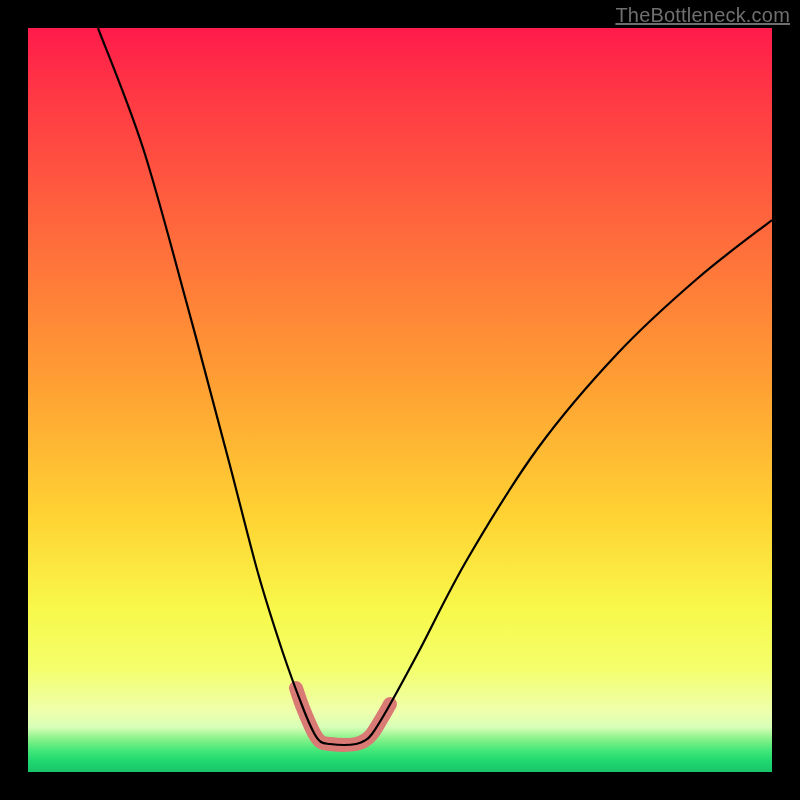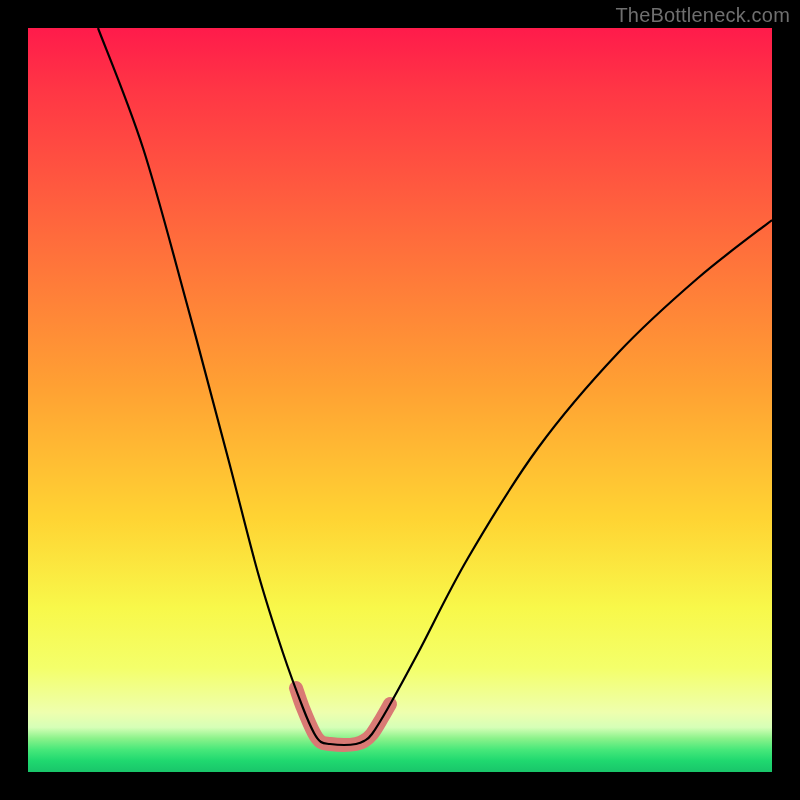--- a/index.html
+++ b/index.html
@@ -52,20 +52,21 @@
   }
   .watermark {
     position: absolute;
     top: 4px;
     right: 10px;
     font-family: Arial, Helvetica, sans-serif;
     font-size: 20px;
     color: #6f6f6f;
     letter-spacing: 0.2px;
     user-select: none;
+    text-decoration: underline;
   }
   svg.curve {
     position: absolute;
     left: 0;
     top: 0;
     width: 744px;
     height: 744px;
   }
   .curve-path {
     fill: none;

